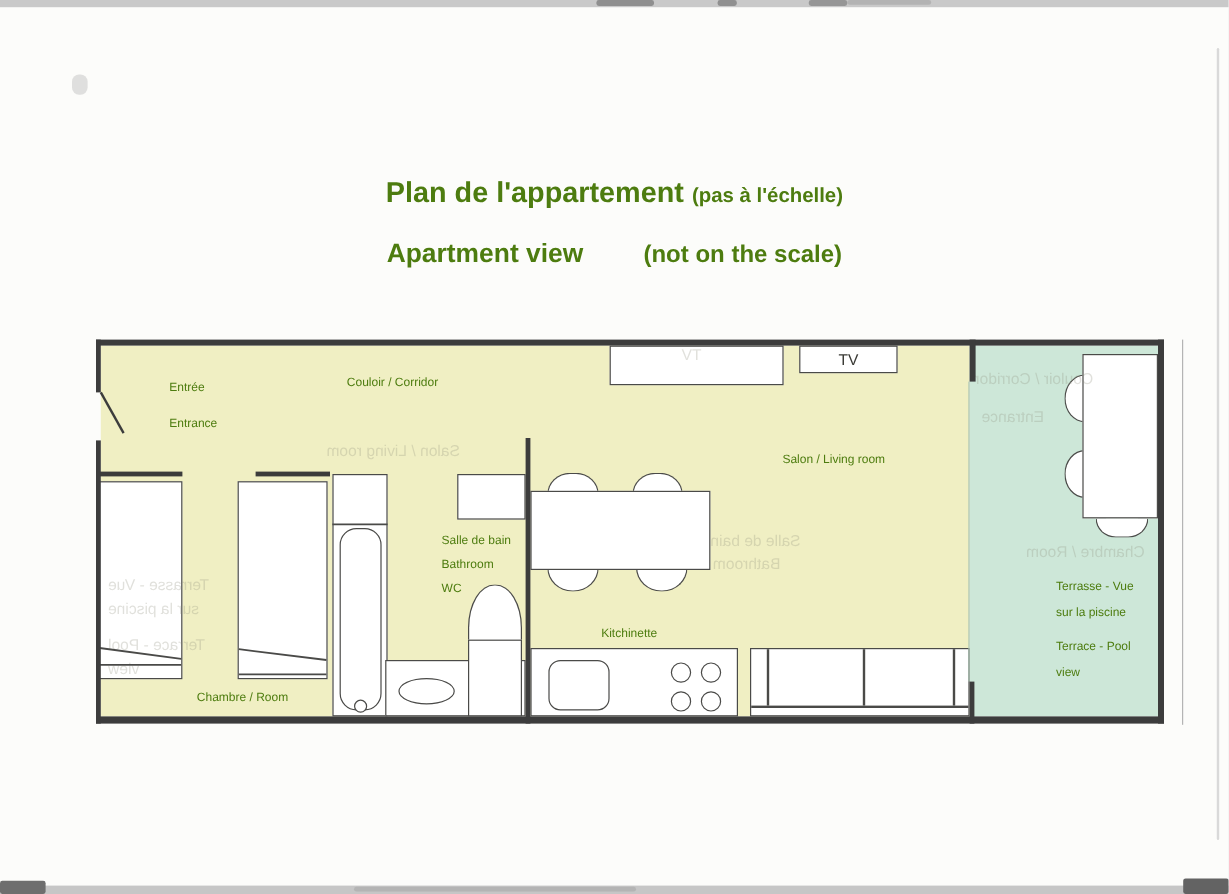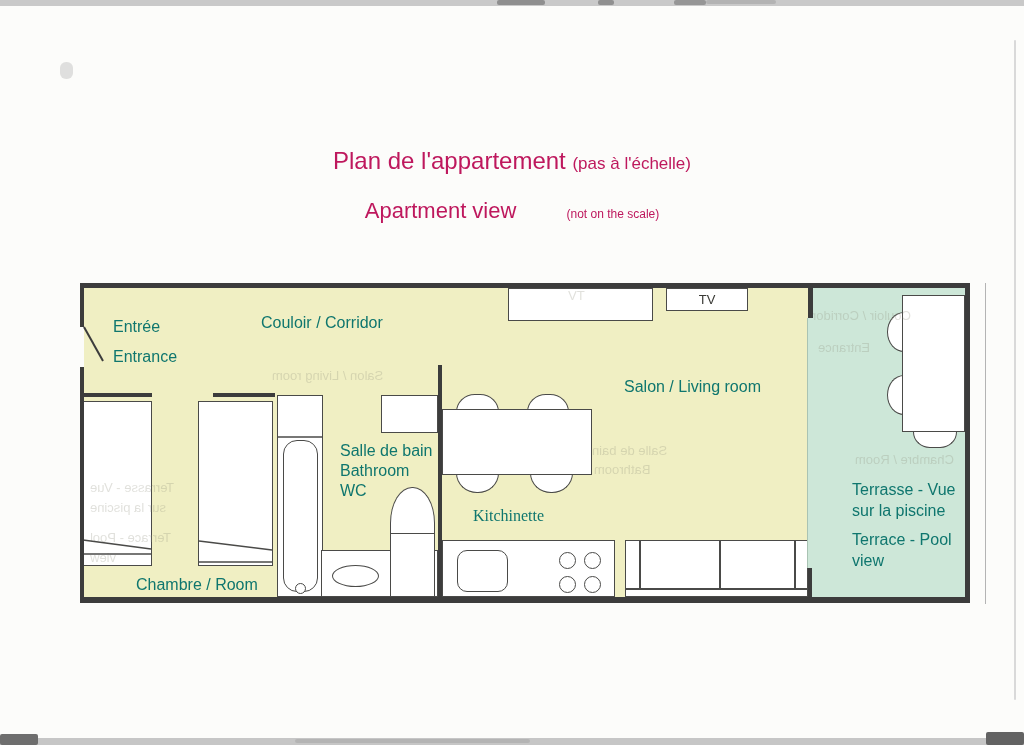--- a/index.html
+++ b/index.html
@@ -14,25 +14,25 @@
   .sm3{left:674px;top:0;width:32px;height:5px;background:#969696;}
   .sm4{left:706px;top:0;width:70px;height:4px;background:#b3b3b3;}
   .band-bottom{left:0;top:738px;width:1024px;height:7px;background:#c6c6c6;}
   .sm5{left:0;top:734px;width:38px;height:11px;background:#6e6e6e;}
   .sm6{left:986px;top:732px;width:38px;height:13px;background:#636363;}
   .sm7{left:295px;top:739px;width:235px;height:4px;background:#adadad;opacity:.7;}
   .mark-tl{left:60px;top:62px;width:13px;height:17px;background:#aaa;opacity:.35;border-radius:6px;}
   .streak-r{left:1014px;top:40px;width:2px;height:660px;background:#d9d9d9;}
   .faint-line{left:985px;top:283px;width:1px;height:321px;background:#b4b4b4;position:absolute;}
   
-  .title{position:absolute;left:0;width:100%;text-align:center;color:#be185d;font-weight:normal;white-space:nowrap;}
+  .title{position:absolute;left:0;width:100%;text-align:center;color:#4d7c0f;font-weight:bold;white-space:nowrap;}
   .title-fr{top:147px;font-size:24px;}
   .title-en{top:198px;font-size:22px;}
   .title .note{font-size:17px;}
-  .title-en .note{font-size:12px;padding-left:44px;}
+  .title-en .note{font-size:20px;padding-left:44px;}
   
   .plan{position:absolute;left:80px;top:283px;width:890px;height:320px;}
   .bg{position:absolute;}
   .bg-int{left:4px;top:5px;width:724px;height:309px;background:#F0EFC3;}
   .bg-ter{left:728px;top:5px;width:157px;height:309px;background:#CDE7D8;}
   .ter-line{left:727px;top:35px;width:1px;height:250px;background:#a9c3b3;position:absolute;z-index:3;}
   .w{position:absolute;background:#3C3C3C;z-index:5;}
   .w-top{left:0;top:0;width:890px;height:5px;}
   .w-bottom{left:0;top:314px;width:890px;height:6px;}
   .w-left-a{left:0;top:0;width:4px;height:44px;}
@@ -72,27 +72,27 @@
   .b3{left:479px;top:293px;} .b4{left:504px;top:293px;}
   .sofa{left:545px;top:257px;width:183px;height:57px;}
   .sofa-v{position:absolute;top:0;width:1.5px;height:47px;background:#4A4A48;}
   .sv1{left:13px;} .sv2{left:93px;} .sv3{left:168px;}
   .sofa-h{position:absolute;left:0;top:47px;width:100%;height:1.5px;background:#4A4A48;}
   .ttable{left:822px;top:12px;width:63px;height:137px;z-index:2;}
   .chair-l{border-radius:17px 0 0 17px/20px 0 0 20px;border-right:none;}
   .chA{left:807px;top:29px;width:17px;height:40px;}
   .chB{left:807px;top:92px;width:17px;height:40px;}
   .chC{left:833px;top:149px;width:44px;height:16px;}
-  .lbl{position:absolute;font-size:16px;color:#0f766e;white-space:nowrap;z-index:6;}
+  .lbl{position:absolute;font-size:10px;color:#4d7c0f;white-space:nowrap;z-index:6;margin-left:28px;}
   .lbl-entree{left:33px;top:35px;}
   .lbl-entrance{left:33px;top:65px;}
   .lbl-corridor{left:181px;top:31px;}
   .lbl-salon{left:544px;top:95px;}
   .lbl-bath{left:260px;top:158px;line-height:20px;}
-  .lbl-kitchen{left:393px;top:224px;font-family:Liberation Serif, serif;}
+  .lbl-kitchen{left:393px;top:240px;}
   .lbl-chambre{left:56px;top:293px;}
   .lbl-terrace{left:772px;top:196px;line-height:21px;}
   .lbl-terrace .gap{margin-top:8px;}
   .lines{position:absolute;left:0;top:0;z-index:4;}
   
   .ghost{position:absolute;transform:scaleX(-1);color:#8c8c7a;opacity:.26;font-size:13px;white-space:nowrap;z-index:2;}
 </style>
 </head>
 <body>
 

